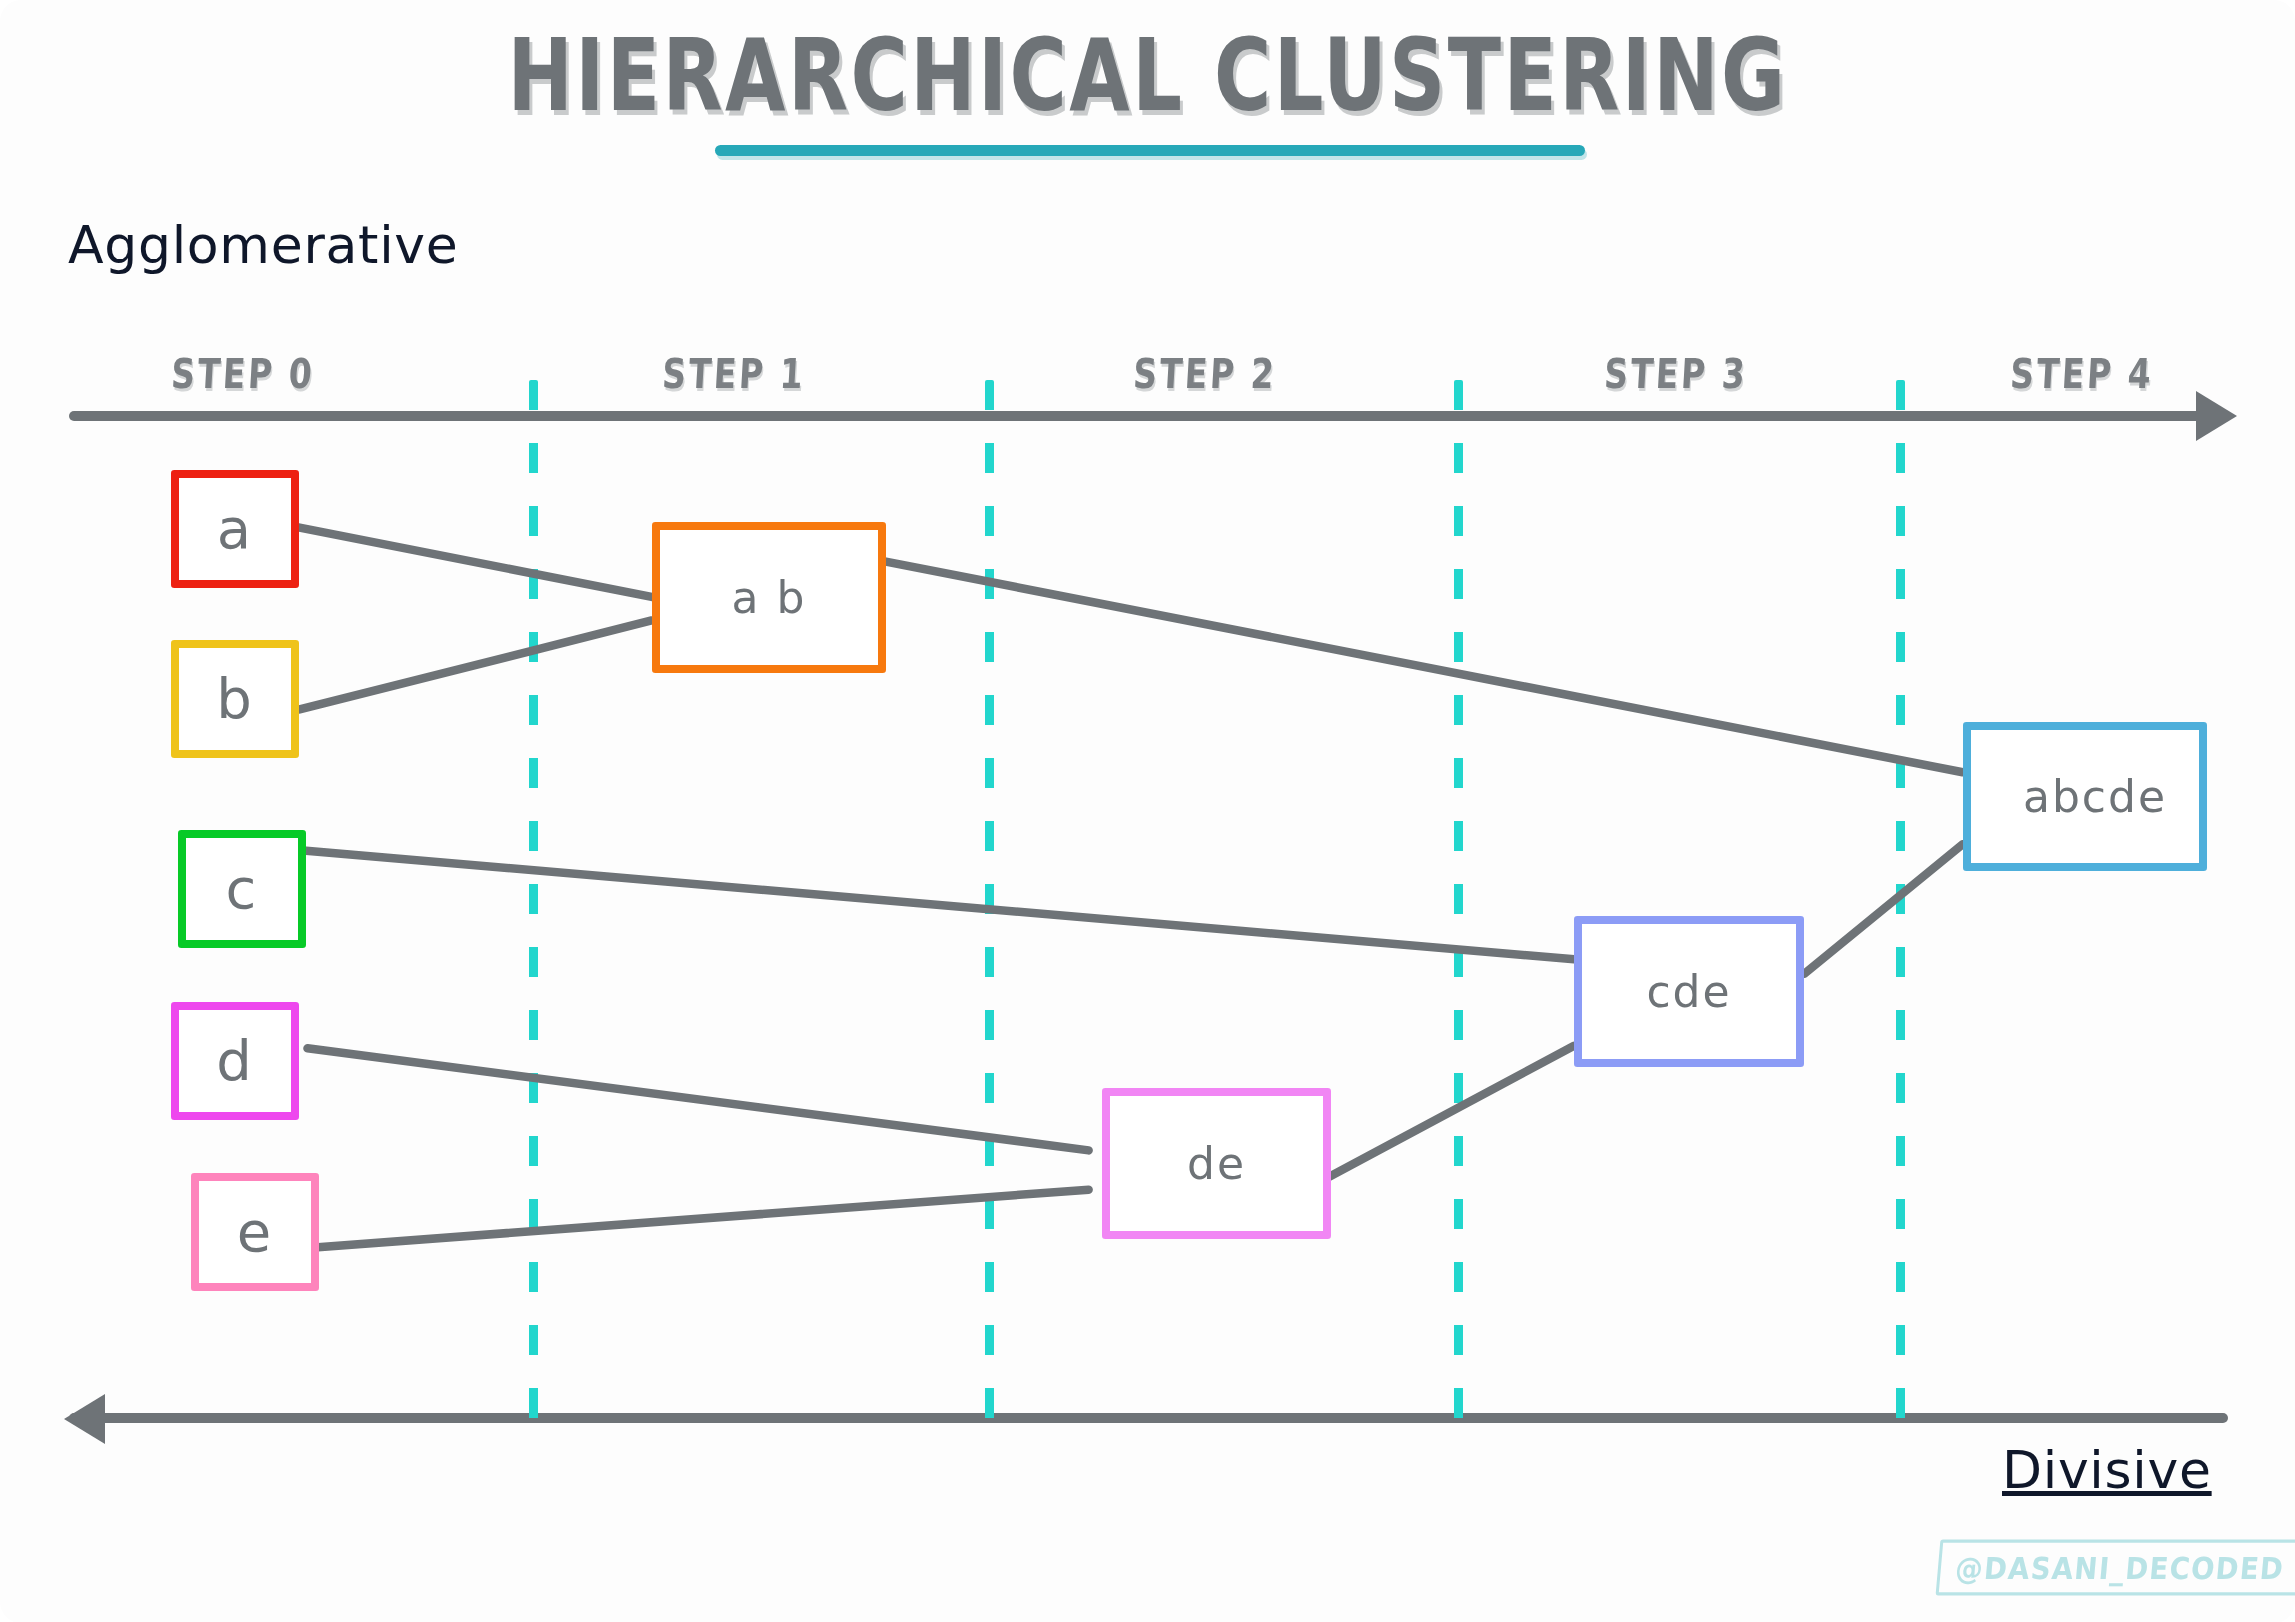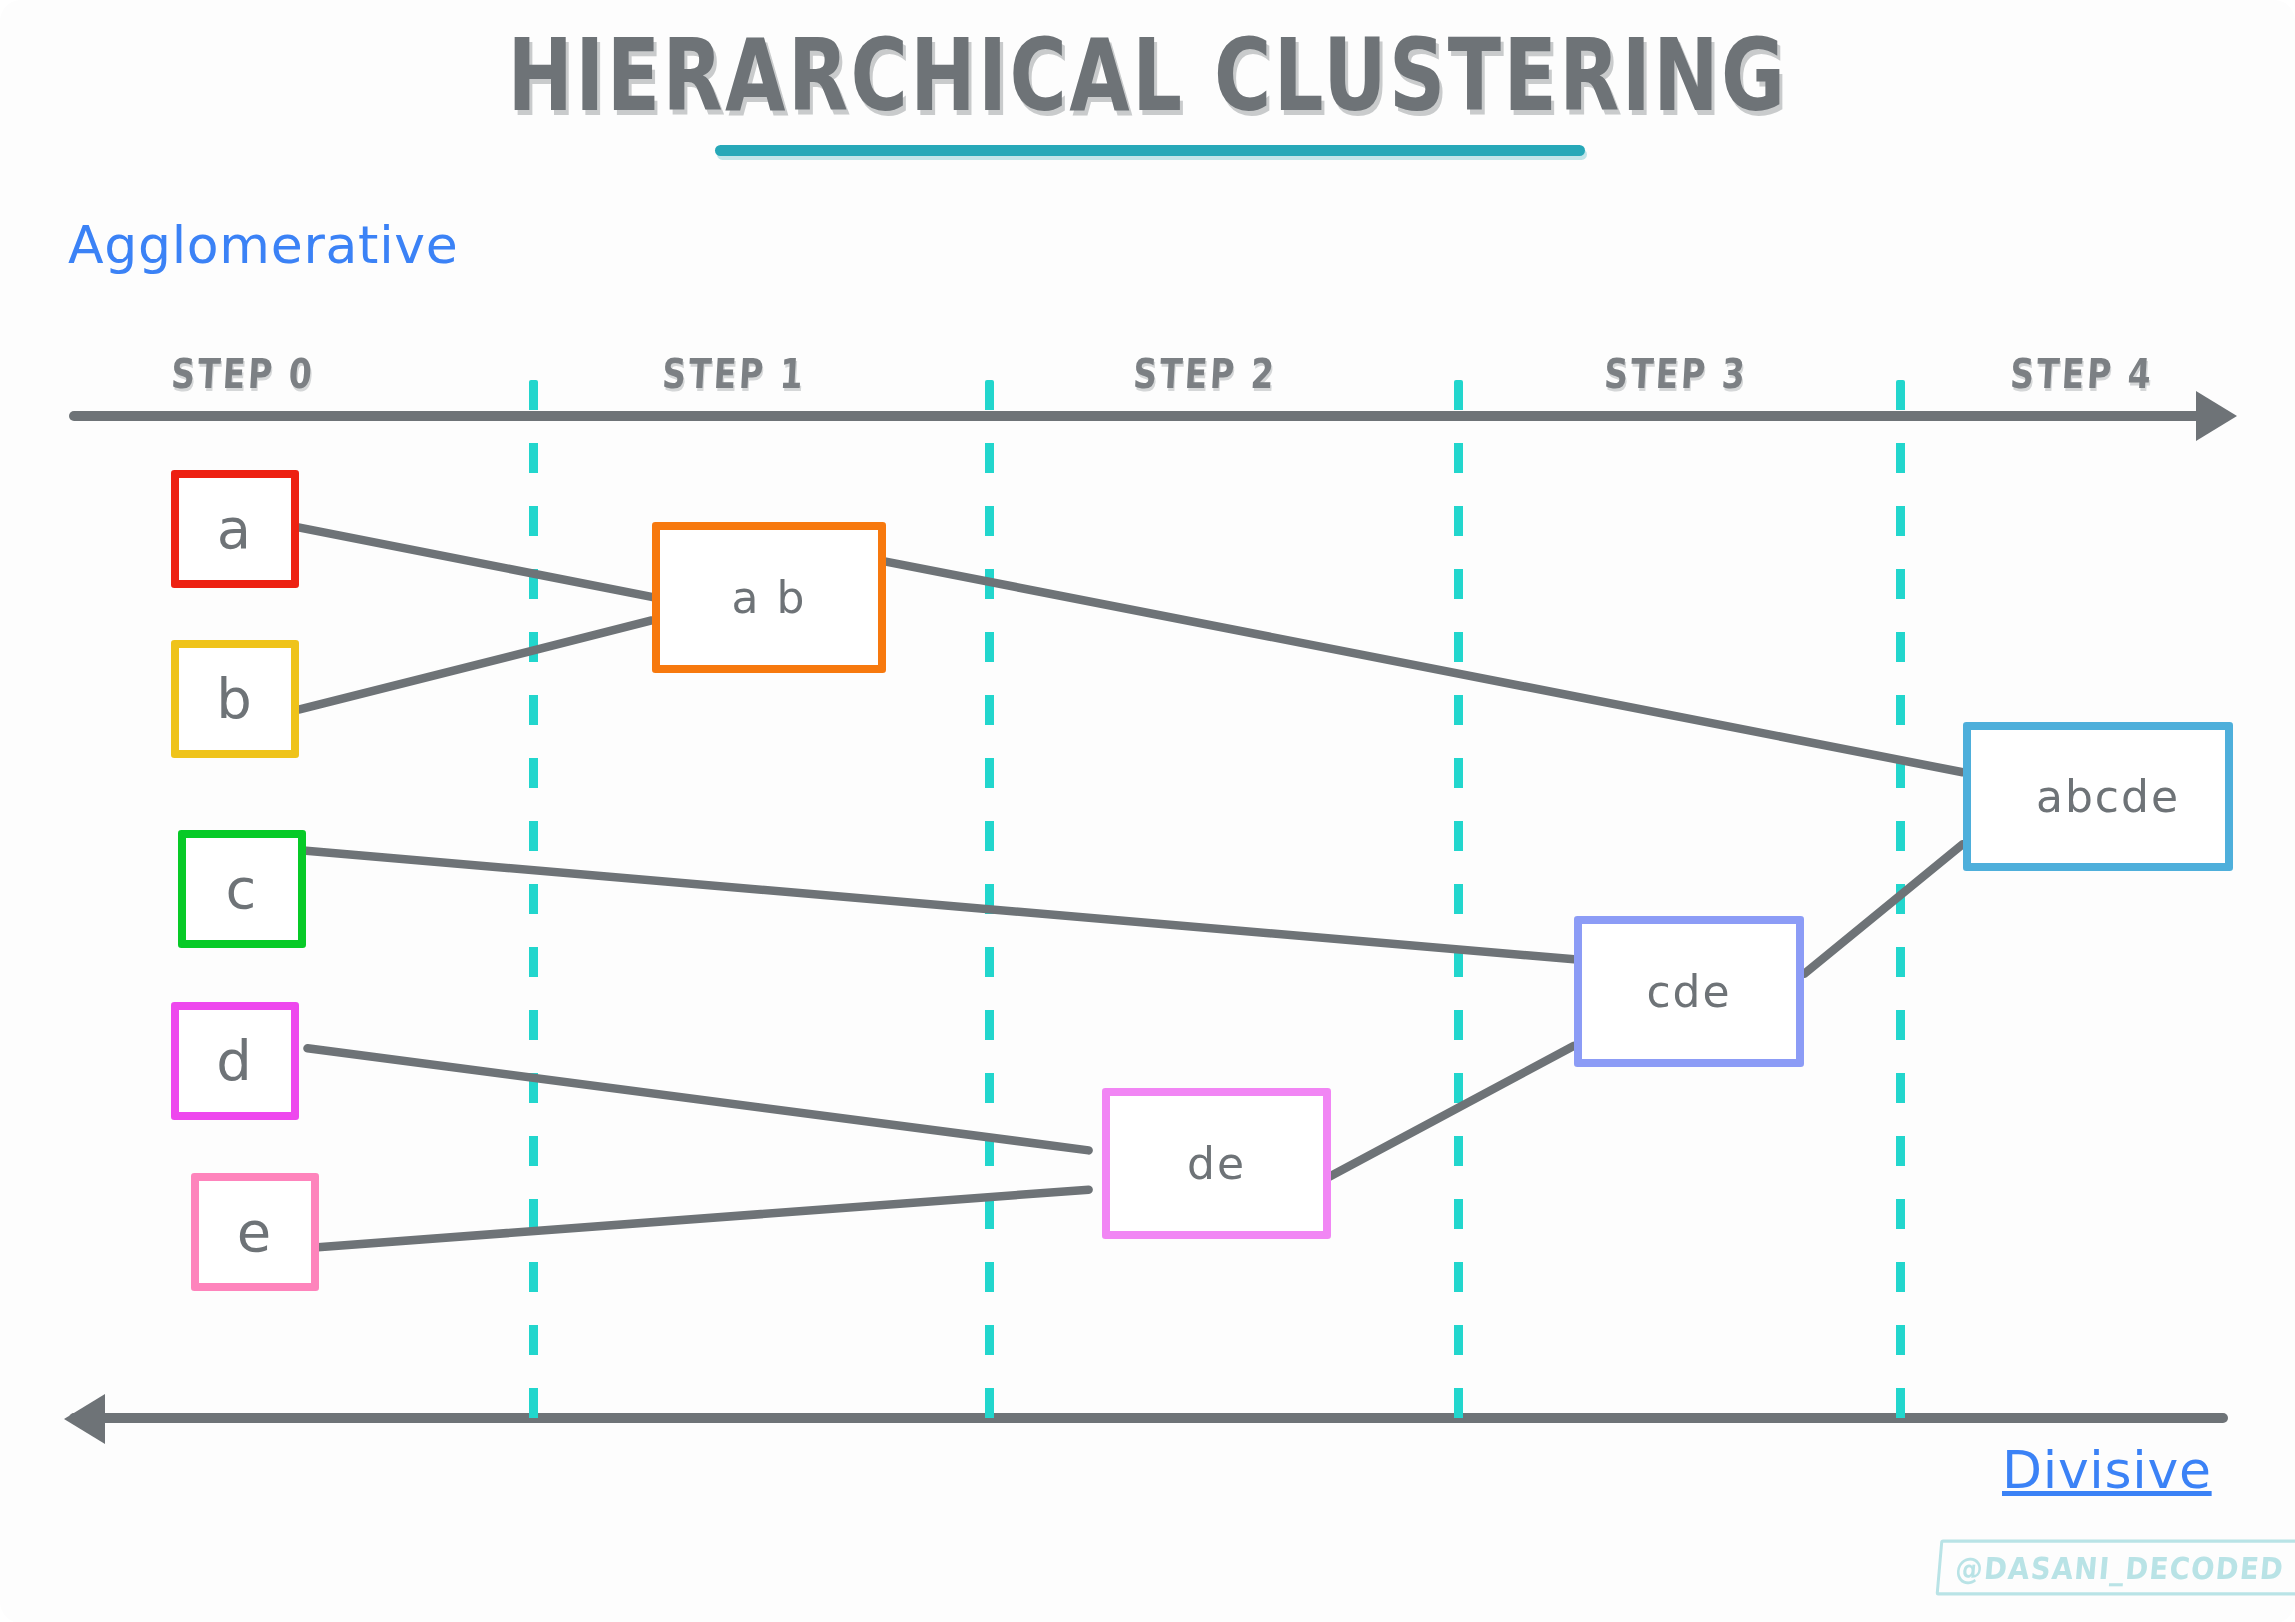--- a/index.html
+++ b/index.html
@@ -46,21 +46,21 @@
     background: #26a8b8;
     box-shadow: 2px 3.9px 0 rgba(38,168,184,0.28);
   }
 
   
   .side-caption {
     position: absolute;
     font-family: "DejaVu Sans", sans-serif;
     font-size: 52px;
     font-weight: 400;
-    color: #3b82f6;
+    color: #0f172a;
     letter-spacing: 0.7px;
     white-space: nowrap;
   }
   #agglomerative-label { left: 68px; top: 215px; }
   #divisive-label      { left: 2002px; top: 1440px; text-decoration: underline; }
 
   
   .axis-line {
     position: absolute;
     height: 9.8px;
@@ -227,21 +227,21 @@
       </div>
       <div class="node-box cluster" style="left: 652px; top: 522px; width: 234px; height: 151px; border-color: rgb(247, 121, 14);">
         <span class="node-label">a b</span>
       </div>
       <div class="node-box cluster" style="left: 1089px; top: 1088px; width: 229px; height: 151px; border-color: rgb(241, 134, 244); margin-left: 13px;">
         <span class="node-label">de</span>
       </div>
       <div class="node-box cluster" style="left: 1574px; top: 916px; width: 230px; height: 151px; border-color: rgb(140, 156, 246);">
         <span class="node-label">cde</span>
       </div>
-      <div class="node-box cluster" style="left: 1963px; top: 722px; width: 270px; height: 149px; border-color: rgb(78, 175, 219); padding-left: 20px;">
+      <div class="node-box cluster" style="left: 1963px; top: 722px; width: 244px; height: 149px; border-color: rgb(78, 175, 219); padding-left: 20px;">
         <span class="node-label">abcde</span>
       </div>
     </div>
 
   <div id="watermark">@DASANI_DECODED</div>
 
 </div>
 
 
 </body></html>

